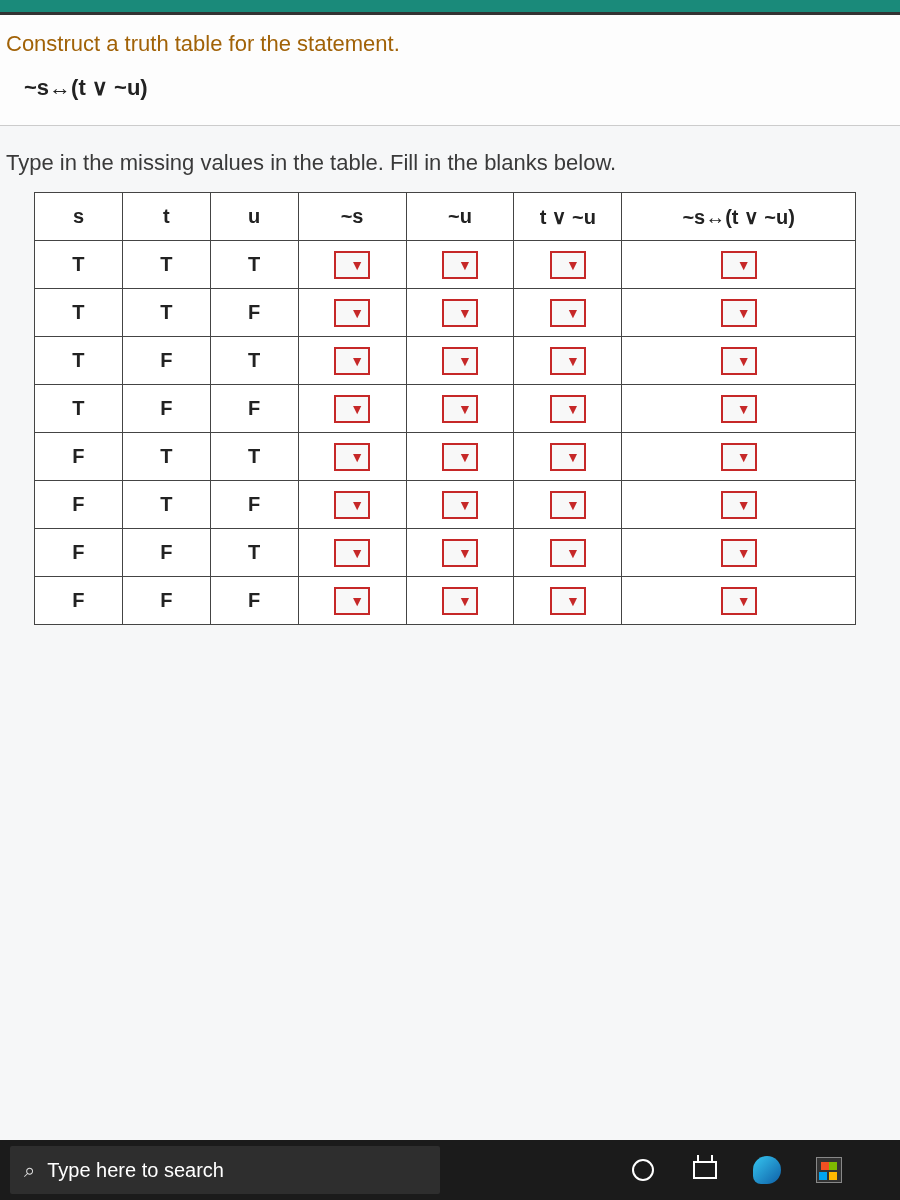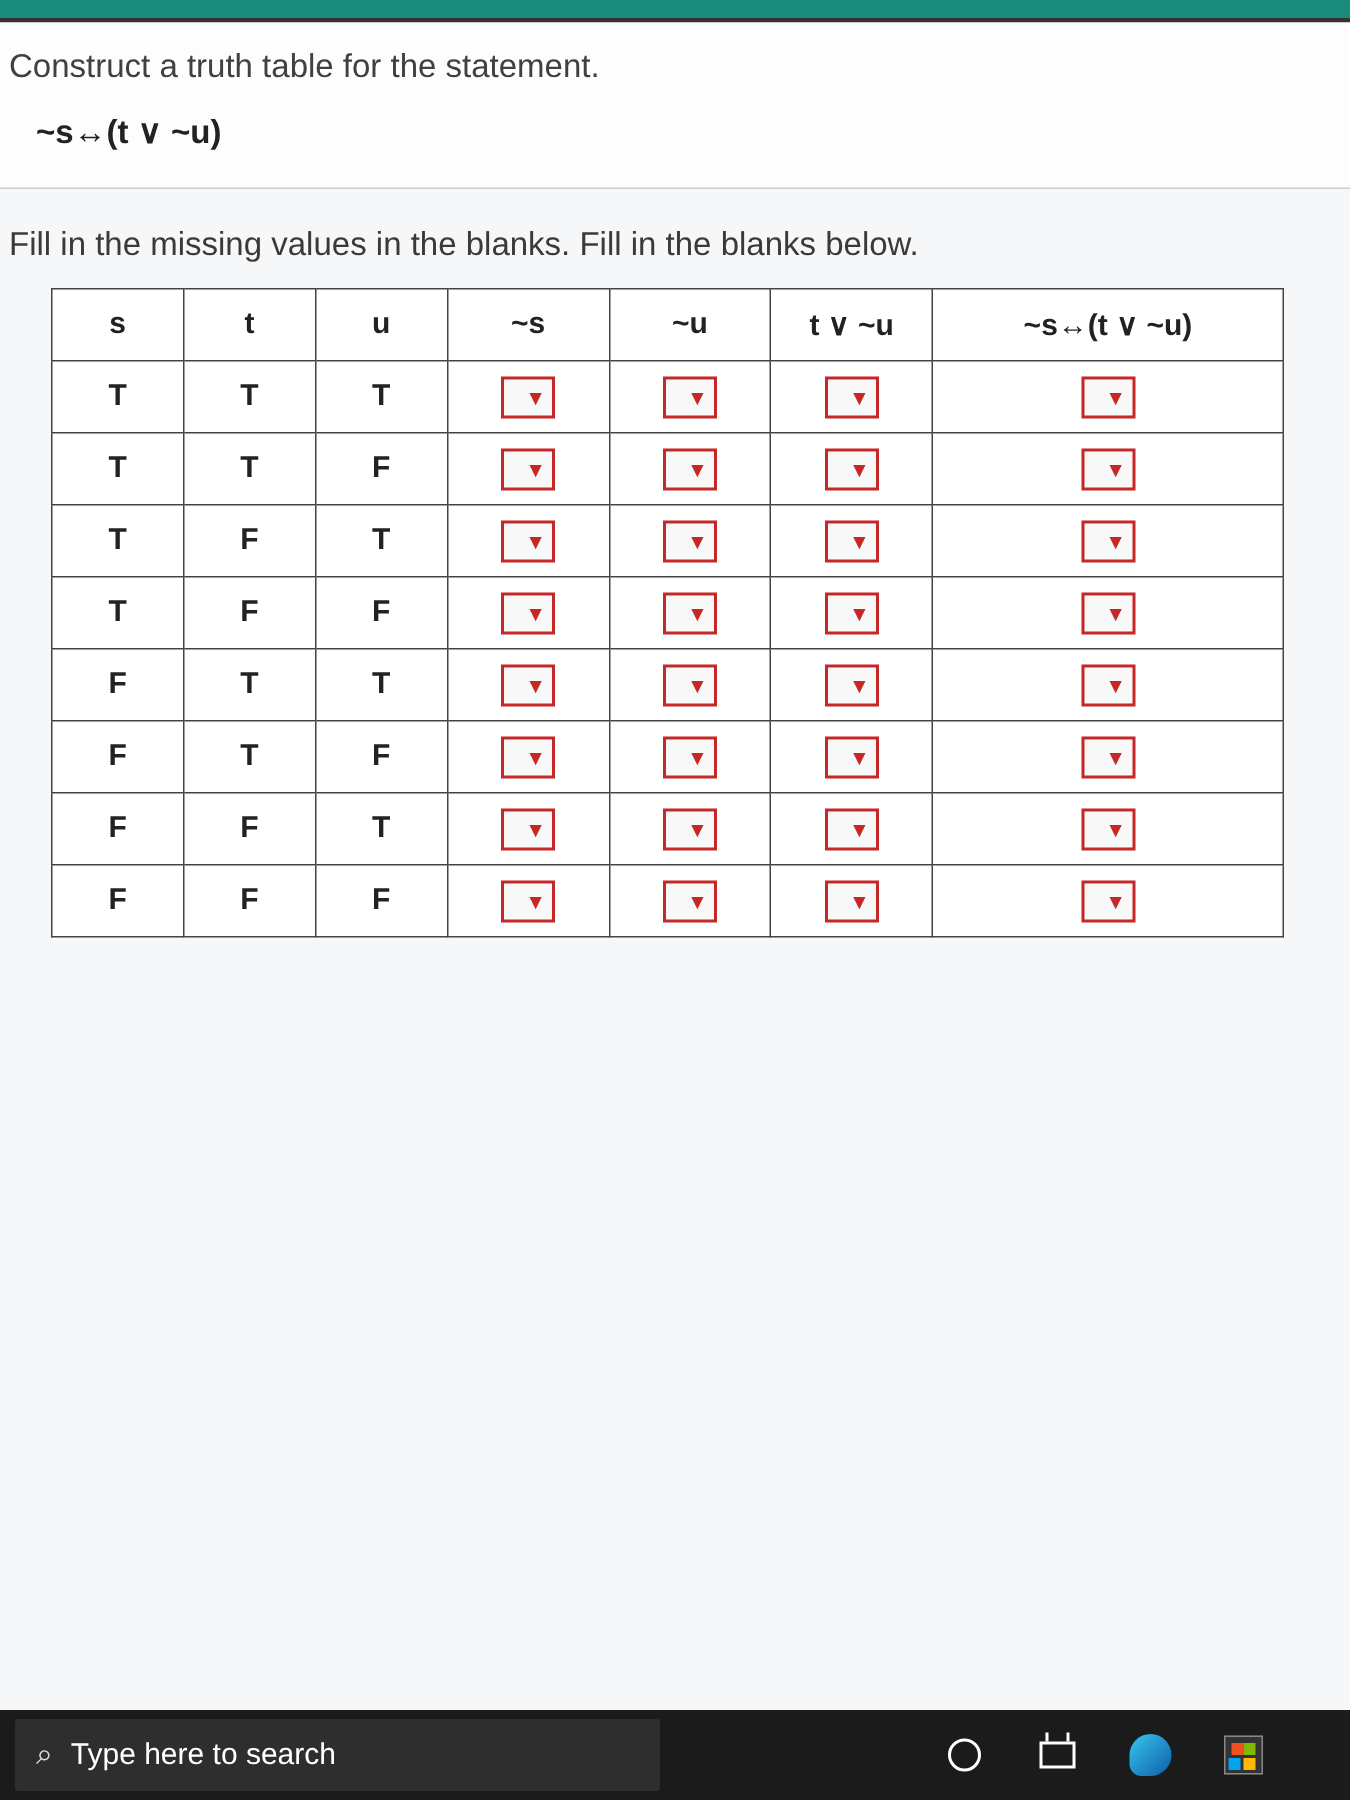--- a/index.html
+++ b/index.html
@@ -26,21 +26,21 @@
     background: #f6f7f8;
     border-top: 3px solid #333;
   }
   .problem-area {
     background: #fdfdfd;
     padding: 16px 10px 24px 6px;
     border-bottom: 1px solid #ccc;
   }
   .problem-title {
     font-size: 22px;
-    color: #404040;
+    color: #a16207;
     margin-bottom: 18px;
     font-weight: normal;
   }
   .expr {
     font-size: 22px;
     font-weight: bold;
     color: #222;
     margin-left: 18px;
   }
   .fill-area {
@@ -205,21 +205,21 @@
 
 <div class="monitor">
   <div class="screen">
 
     <div class="problem-area">
       <div class="problem-title">Construct a truth table for the statement.</div>
       <div class="expr">~s↔(t ∨ ~u)</div>
     </div>
 
     <div class="fill-area">
-      <div class="fill-text">Fill in the missing values in the blanks. Fill in the blanks below.</div>
+      <div class="fill-text">Type in the missing values in the table. Fill in the blanks below.</div>
 
       <table class="truth-table">
         <thead>
           <tr>
             <th class="col-s">s</th>
             <th class="col-t">t</th>
             <th class="col-u">u</th>
             <th class="col-ns">~s</th>
             <th class="col-nu">~u</th>
             <th class="col-tvnu">t ∨ ~u</th>

